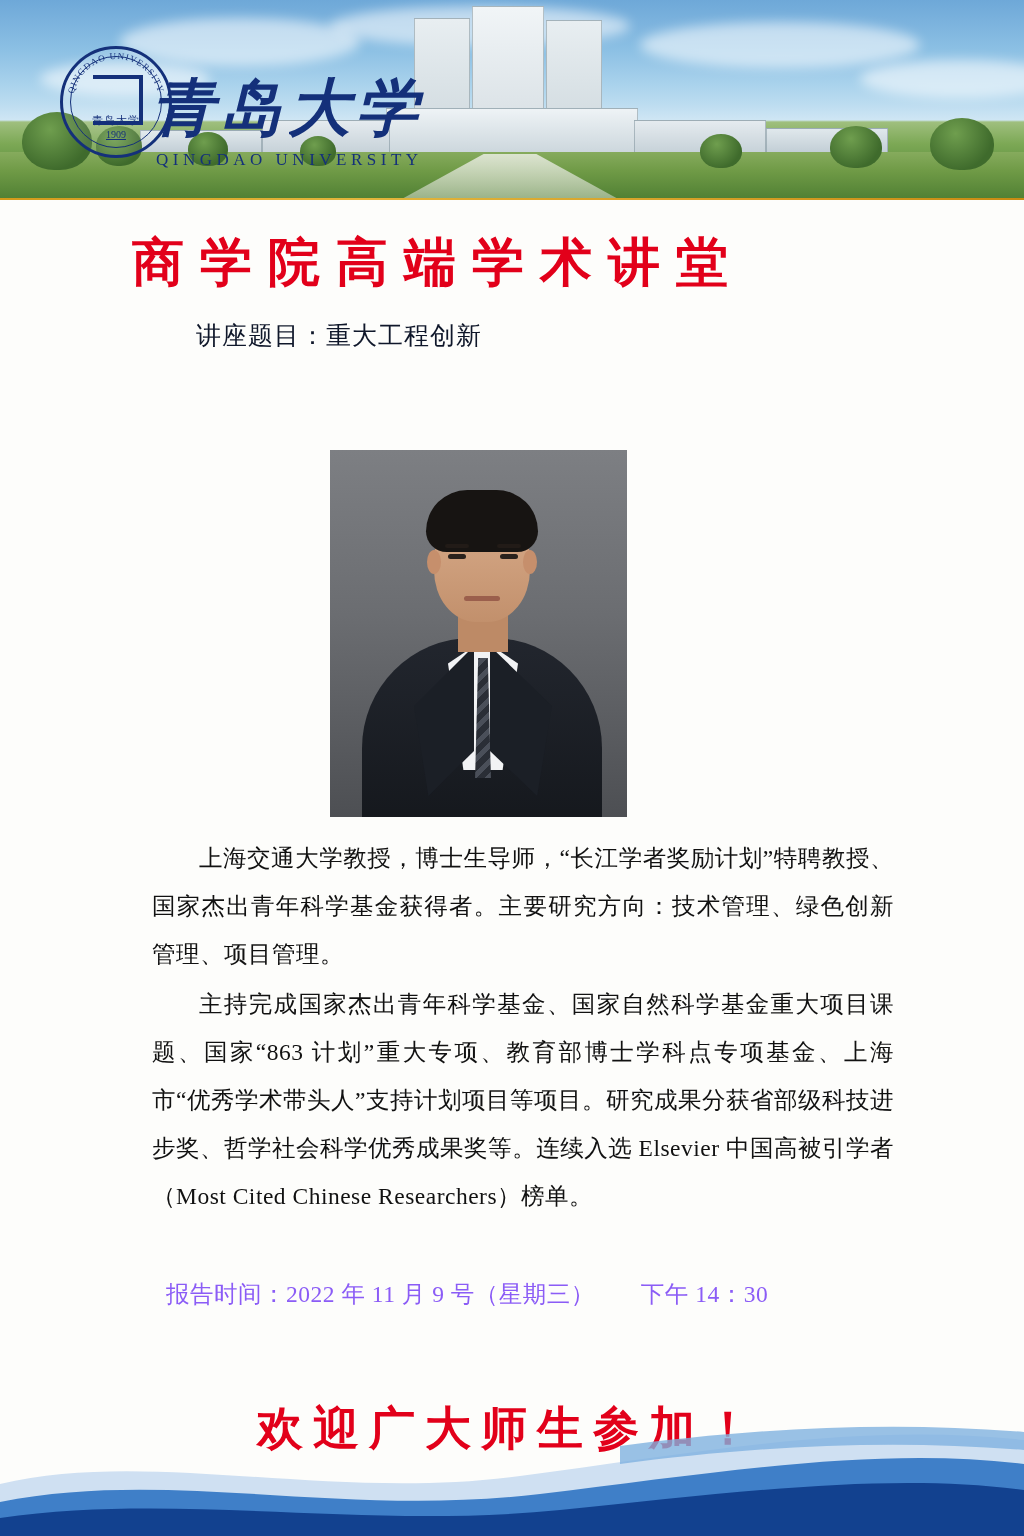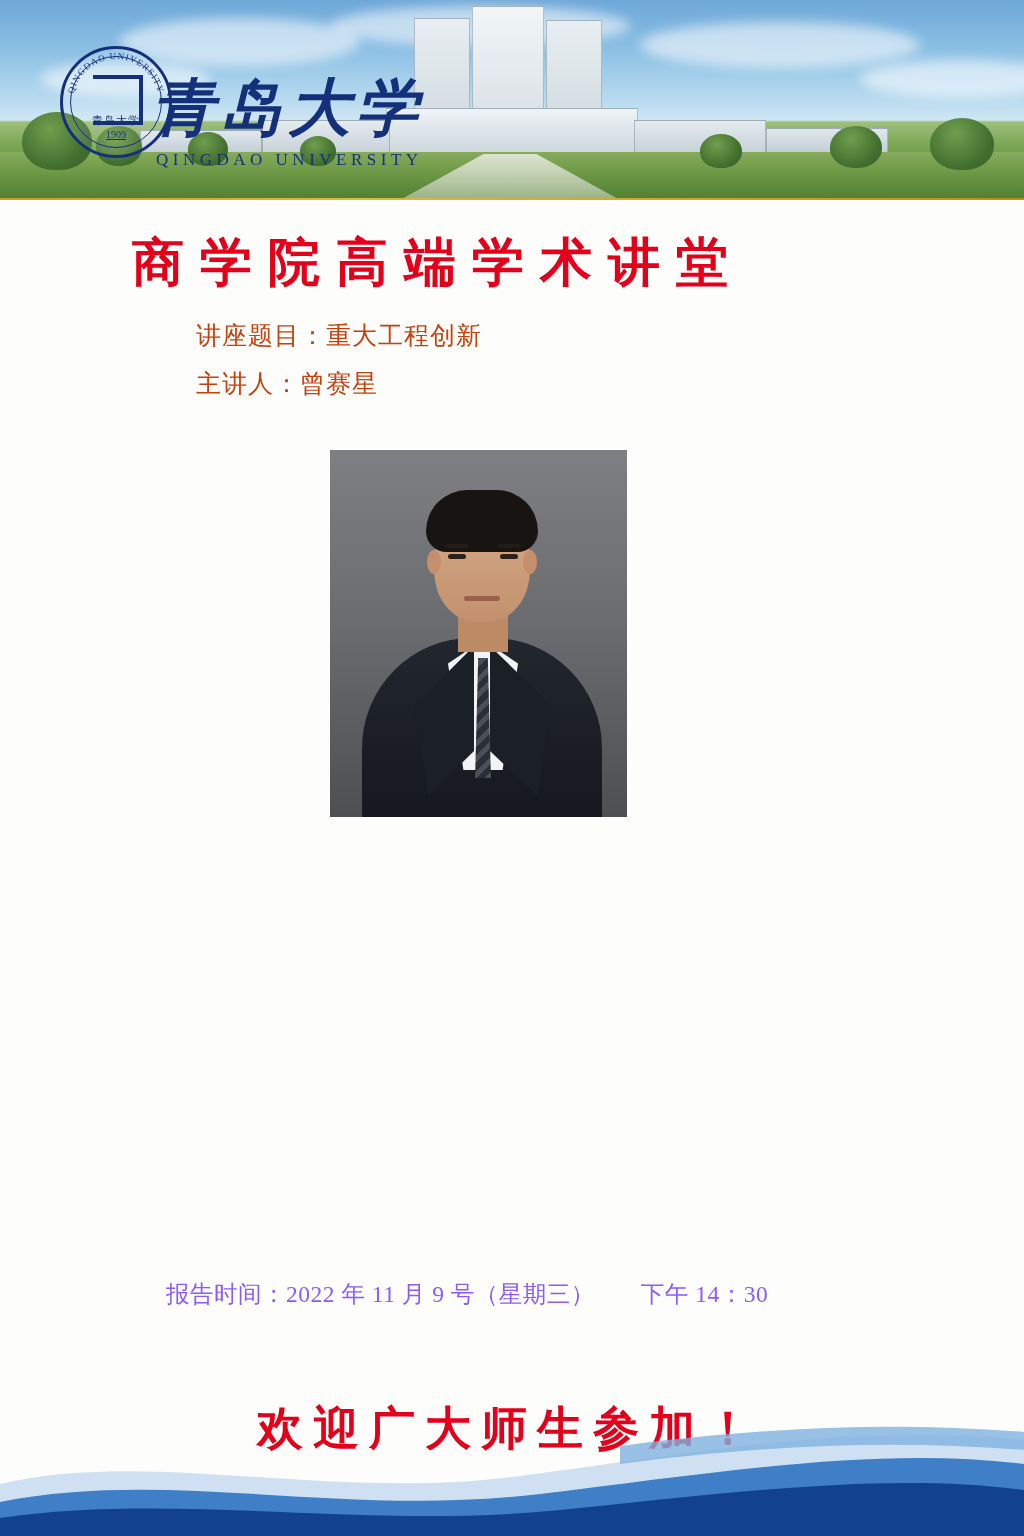--- a/index.html
+++ b/index.html
@@ -188,21 +188,21 @@
   }
 
   
   .subject-block {
     position: absolute;
     left: 196px; top: 312px;
     width: 700px;
   }
   .subject-line {
     font-size: 25px;
-    color: #c2410c;
+    color: #0f172a;
     line-height: 48px;
     letter-spacing: 1px;
   }
 
   
   .photo {
     position: absolute;
     left: 330px; top: 450px;
     width: 297px; height: 367px;
     background: linear-gradient(to bottom, #7d7f83 0%, #6b6d71 45%, #4d4f53 100%);
@@ -387,41 +387,44 @@
       </div>
       <div class="logo-cn">青岛大学</div>
       <div class="logo-en">QINGDAO UNIVERSITY</div>
     </div>
   </div>
 
   <div class="main-title">商学院高端学术讲堂</div>
 
   <div class="subject-block">
     <div class="subject-line">讲座题目：重大工程创新</div>
-    <div class="subject-line">主讲人：曾赛星</div>
   </div>
 
   <div class="photo">
     <div class="ph-shoulders"></div>
     <div class="ph-shirt"></div>
     <div class="ph-tie"></div>
     <div class="ph-lapel-l"></div>
     <div class="ph-lapel-r"></div>
     <div class="ph-neck"></div>
     <div class="ph-head"></div>
     <div class="ph-ear-l"></div>
     <div class="ph-ear-r"></div>
     <div class="ph-hair"></div>
     <div class="ph-brow l"></div>
     <div class="ph-brow r"></div>
     <div class="ph-eye l"></div>
     <div class="ph-eye r"></div>
     <div class="ph-mouth"></div>
   </div>
 
+  <div class="body-block">
+    <p class="para">上海交通大学教授，博士生导师，“长江学者奖励计划”特聘教授、国家杰出青年科学基金获得者。主要研究方向：技术管理、绿色创新管理、项目管理。</p>
+    <p class="para">主持完成国家杰出青年科学基金、国家自然科学基金重大项目课题、国家“863 计划”重大专项、教育部博士学科点专项基金、上海市“优秀学术带头人”支持计划项目等项目。研究成果分获省部级科技进步奖、哲学社会科学优秀成果奖等。连续入选 Elsevier 中国高被引学者（Most Cited Chinese Researchers）榜单。</p>
+  </div>
 
   <div class="schedule">
     <div class="sched-line">
       <span>报告时间：</span><span>2022 年 11 月 9 号（星期三）</span><span class="sched-gap"></span><span>下午 14：30</span>
     </div>
   </div>
 
   <div class="slogan">欢迎广大师生参加！</div>
 
   <div class="waves">

